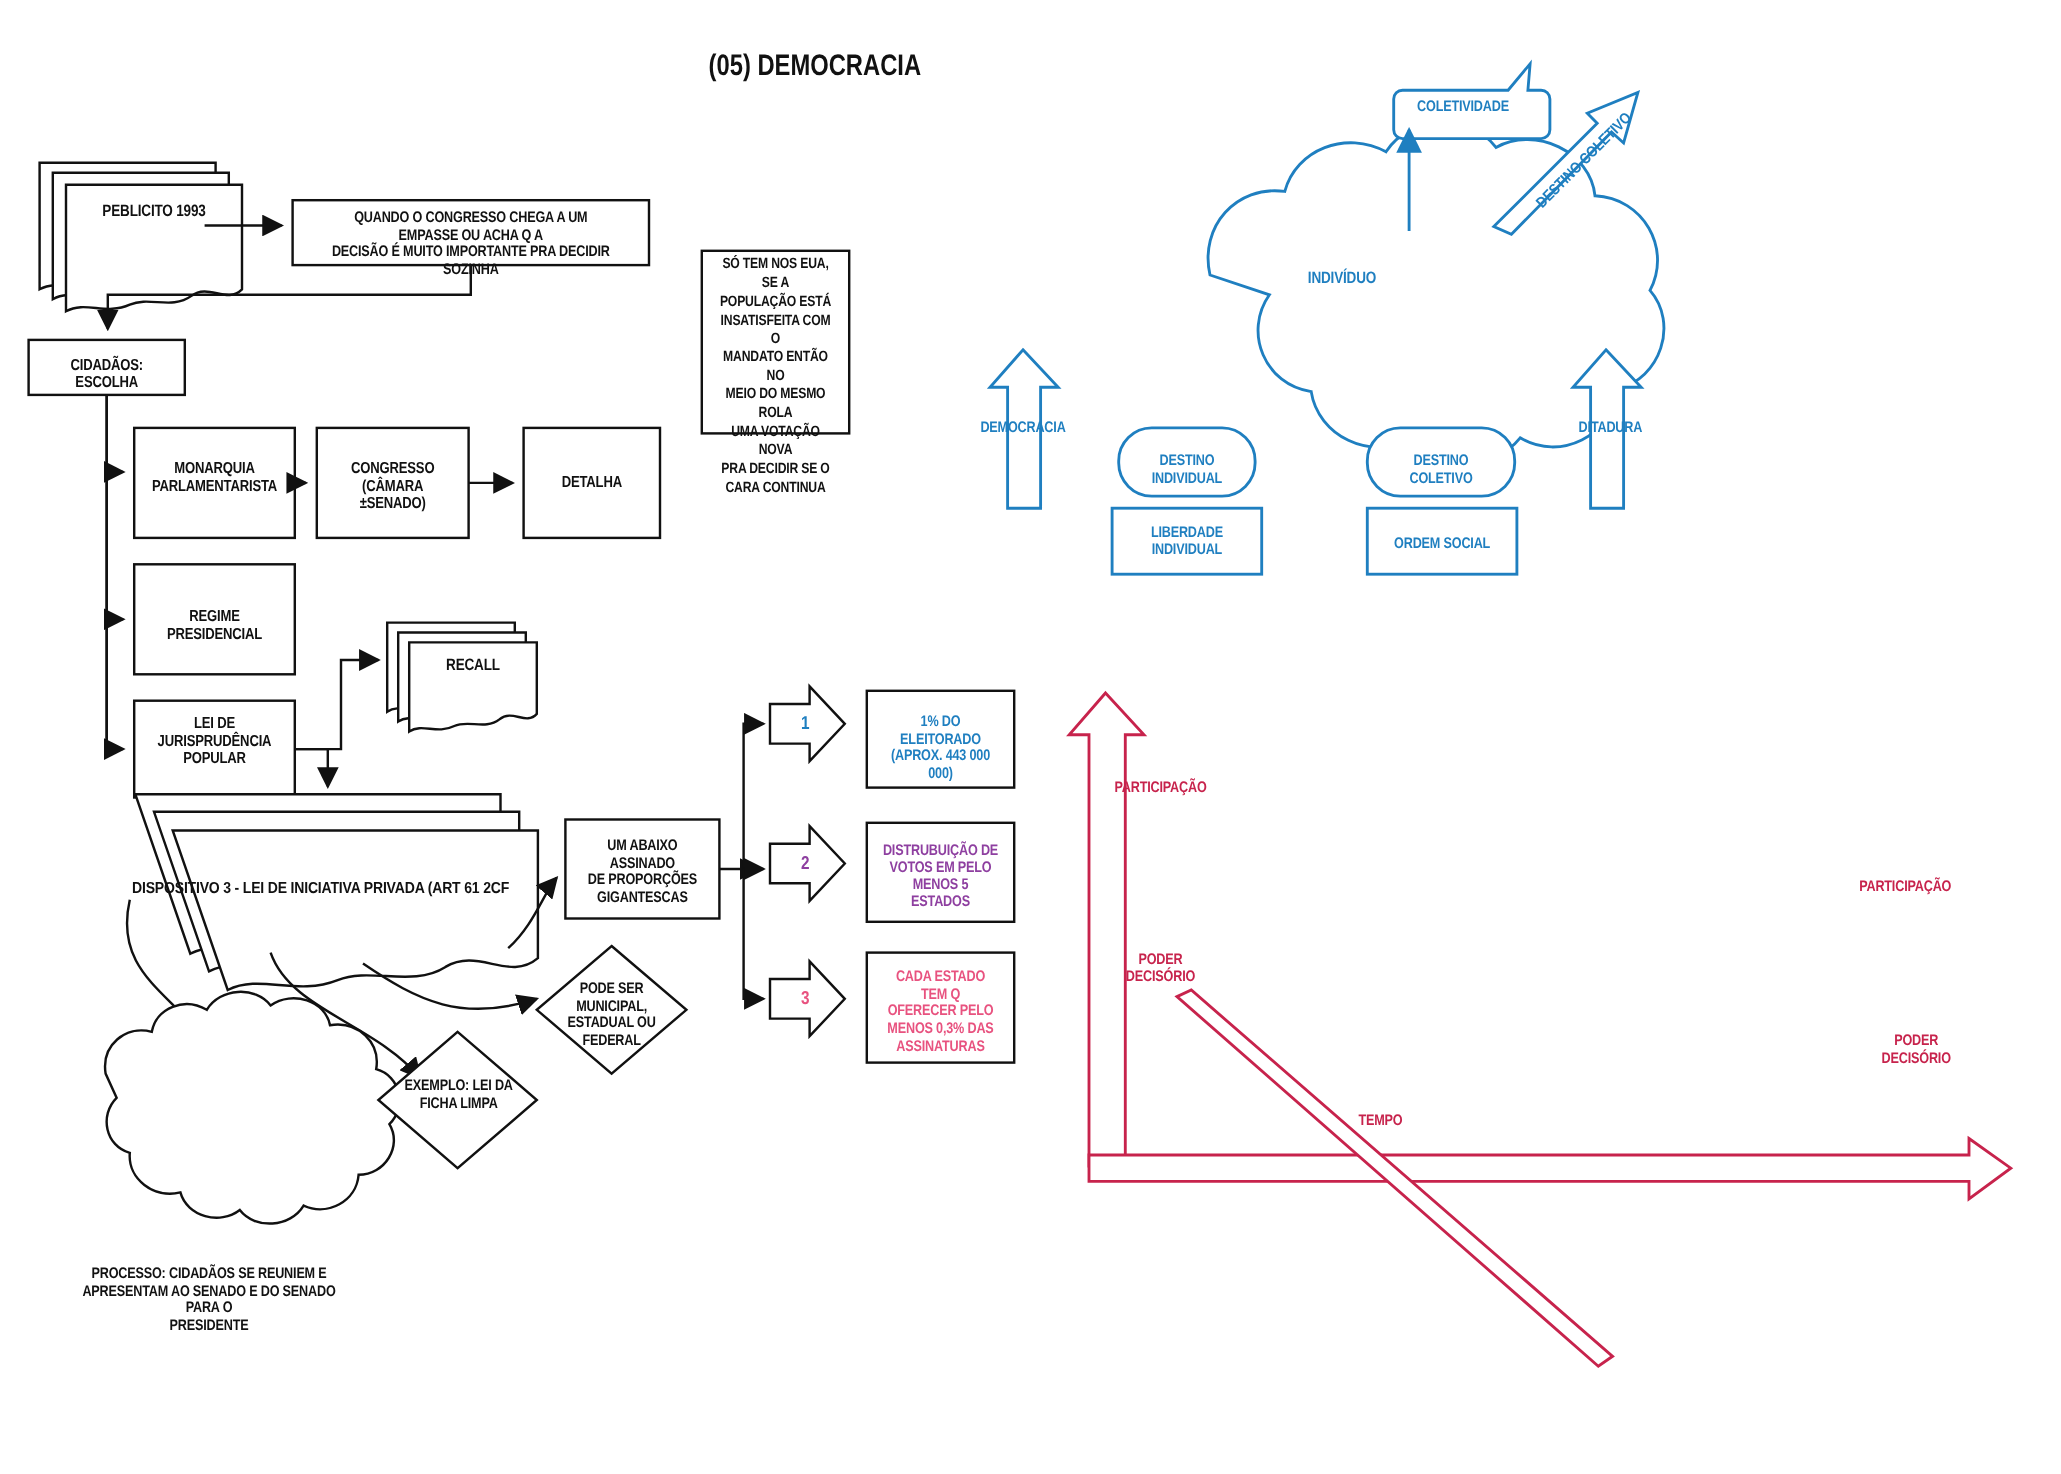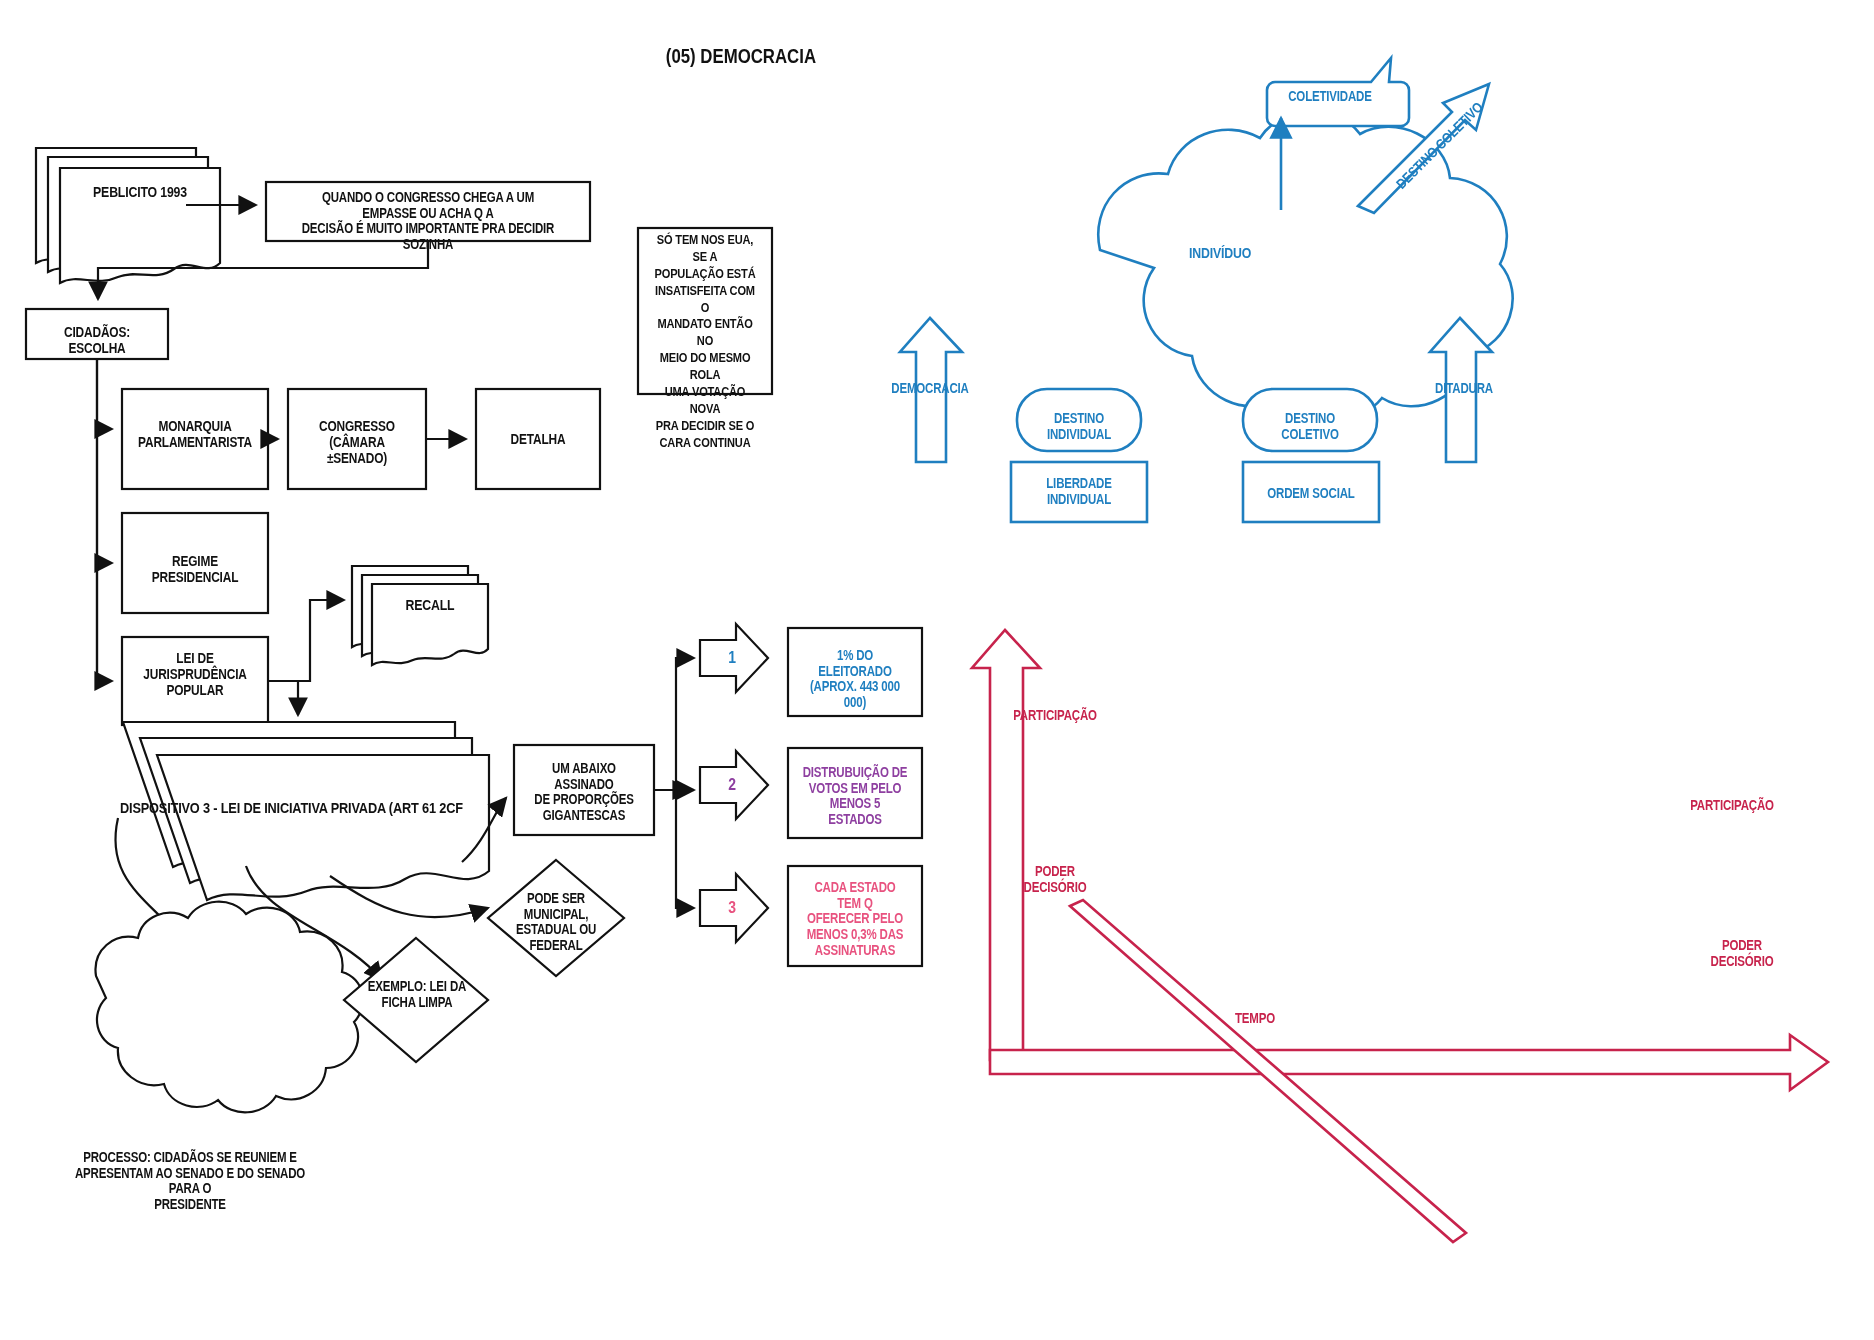--- a/index.html
+++ b/index.html
@@ -9,21 +9,21 @@
   svg.layer{position:absolute;left:0;top:0;width:1874px;height:1340px;overflow:visible;}
   .lbl{position:absolute;text-align:center;font-weight:700;color:#111;
        letter-spacing:-0.2px;line-height:1.12;
        transform:scaleX(0.82);transform-origin:center center;
        white-space:pre-line;}
   .blue{color:#1f7fc0;}
   .purple{color:#8e3fa0;}
   .pink{color:#e8527f;}
   .crimson{color:#c7234c;}
   .title{position:absolute;left:0;top:44px;width:1482px;text-align:center;
-         font-size:21px;font-weight:700;color:#111;letter-spacing:0px;}
+         font-size:27px;font-weight:700;color:#111;letter-spacing:0px;}
   .title span{display:inline-block;transform:scaleX(0.80);}
   .nowrap{white-space:nowrap;}
 </style>
 </head>
 <body>
 
 <div class="stage">
 
   <div class="title"><span>(05) DEMOCRACIA</span></div>
 

